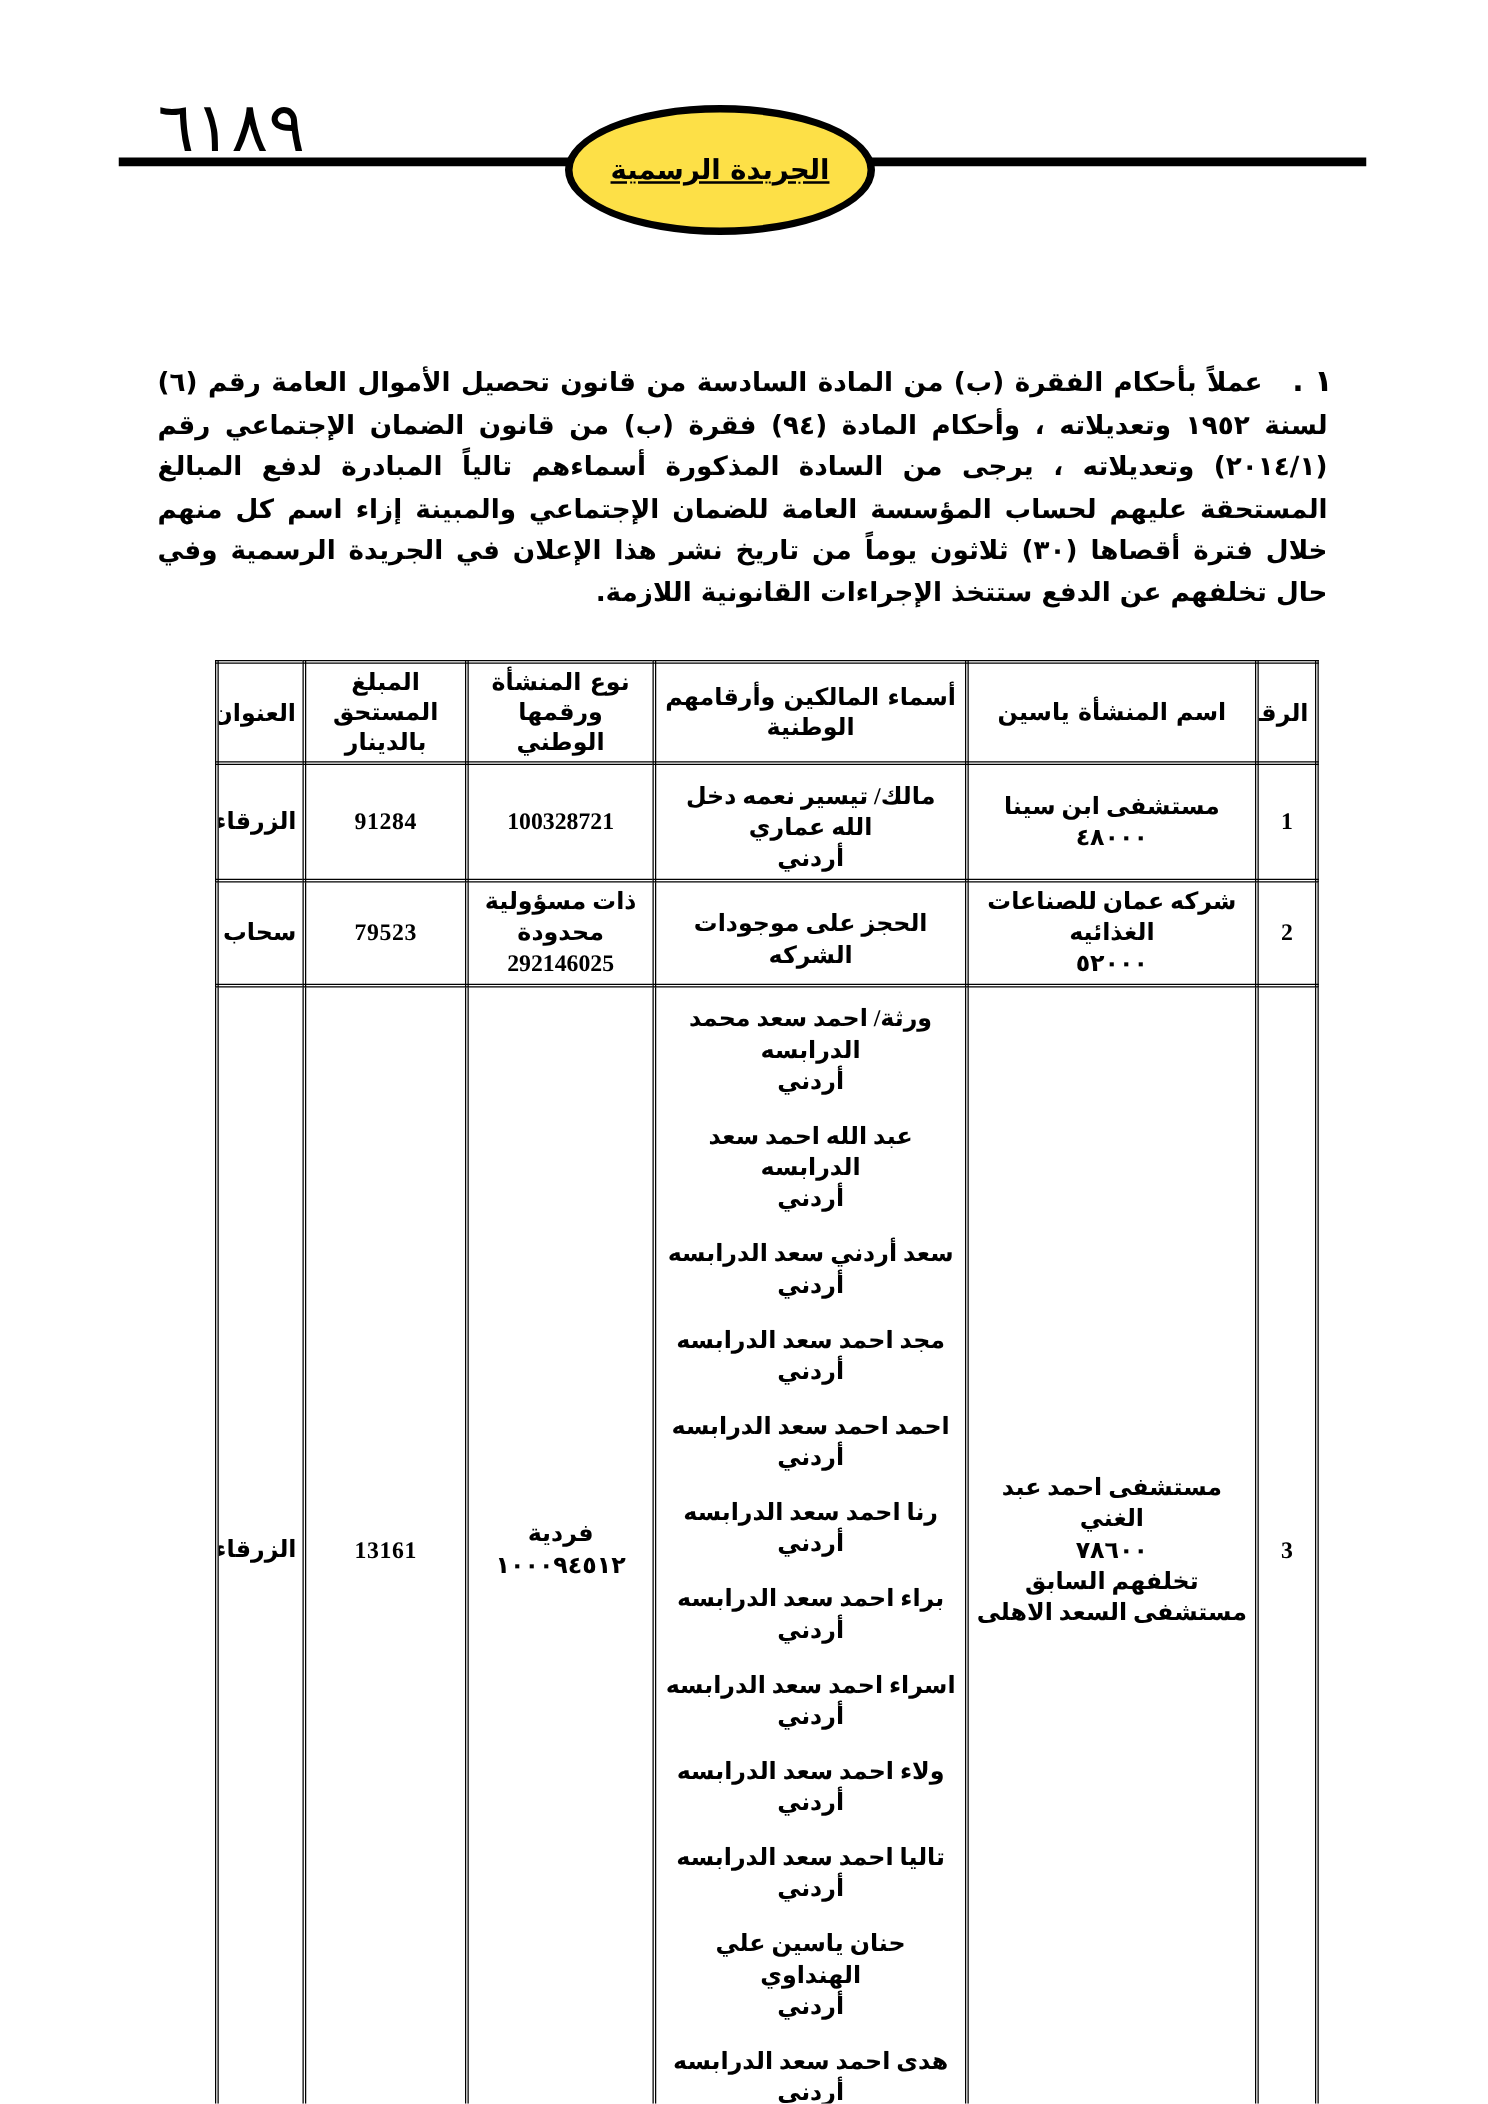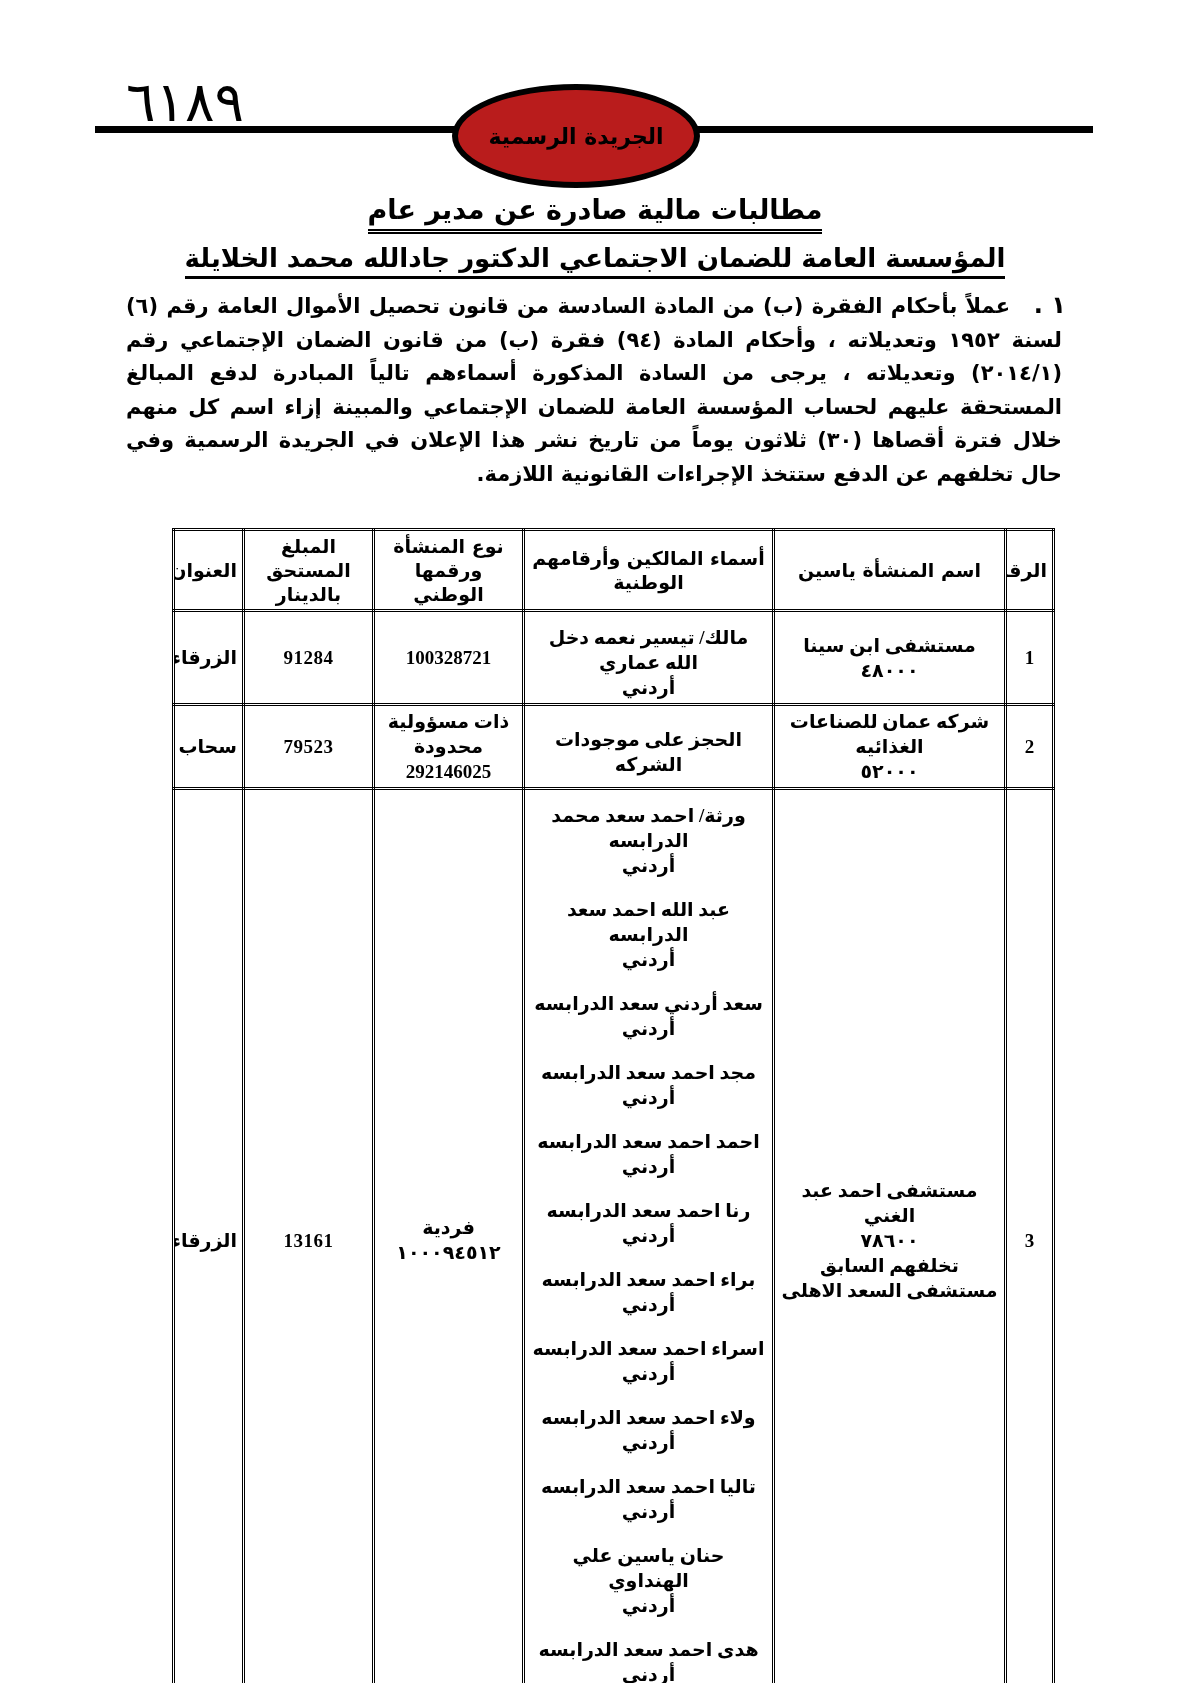--- a/index.html
+++ b/index.html
@@ -8,23 +8,23 @@
     font-family:"DejaVu Sans",sans-serif;overflow:hidden;direction:rtl;
   }
   
   .page-number{
     position:absolute;top:70px;left:102px;font-size:55px;font-weight:normal;
     font-family:"DejaVu Serif","DejaVu Sans",serif;letter-spacing:2px;margin-left:24px;
   }
   .header-rule{position:absolute;top:126px;left:95px;width:998px;height:7px;background:#000;}
   .masthead-oval{
     position:absolute;top:84px;left:452px;width:236px;height:92px;
-    border:6px solid #000;border-radius:50%;background:#b91c1c;z-index:2;
+    border:6px solid #000;border-radius:50%;background:#fde047;z-index:2;
     display:flex;align-items:center;justify-content:center;
-    font-size:22px;font-weight:bold;
+    font-size:22px;font-weight:bold;text-decoration:underline;
   }
   
   .titles{position:absolute;top:194px;left:0;width:100%;text-align:center;z-index:1;}
   .notice-title{display:inline-block;font-size:27px;font-weight:bold;
     border-bottom:5px double #000;padding-bottom:4px;}
   .org-title-wrap{margin-top:9px;}
   .org-title{display:inline-block;font-size:26px;font-weight:bold;
     border-bottom:3px solid #000;padding-bottom:3px;}
   
   .clause{position:absolute;top:290px;right:128px;width:936px;direction:rtl;}
@@ -54,28 +54,20 @@
 <body>
 
 <div class="page">
 
   <div class="page-number">٦١٨٩</div>
   <div class="header-rule"></div>
   <div class="masthead-oval">
     <span>الجريدة الرسمية</span>
   </div>
 
-  <div class="titles">
-    <div>
-      <span class="notice-title">مطالبات مالية صادرة عن مدير عام</span>
-    </div>
-    <div class="org-title-wrap">
-      <span class="org-title">المؤسسة العامة للضمان الاجتماعي الدكتور جادالله محمد الخلايلة</span>
-    </div>
-  </div>
 
   <div class="clause">
     <span class="clause-number">١ .</span>
     <p class="clause-text">عملاً بأحكام الفقرة (ب) من المادة السادسة من قانون تحصيل الأموال العامة رقم (٦) لسنة ١٩٥٢ وتعديلاته ، وأحكام المادة (٩٤) فقرة (ب) من قانون الضمان الإجتماعي رقم (٢٠١٤/١) وتعديلاته ، يرجى من السادة المذكورة أسماءهم تالياً المبادرة لدفع المبالغ المستحقة عليهم لحساب المؤسسة العامة للضمان الإجتماعي والمبينة إزاء اسم كل منهم خلال فترة أقصاها (٣٠) ثلاثون يوماً من تاريخ نشر هذا الإعلان في الجريدة الرسمية وفي حال تخلفهم عن الدفع ستتخذ الإجراءات القانونية اللازمة.</p>
   </div>
 
   <table class="claims-table">
     <colgroup>
       <col style="width:48px">
       <col style="width:232px">

